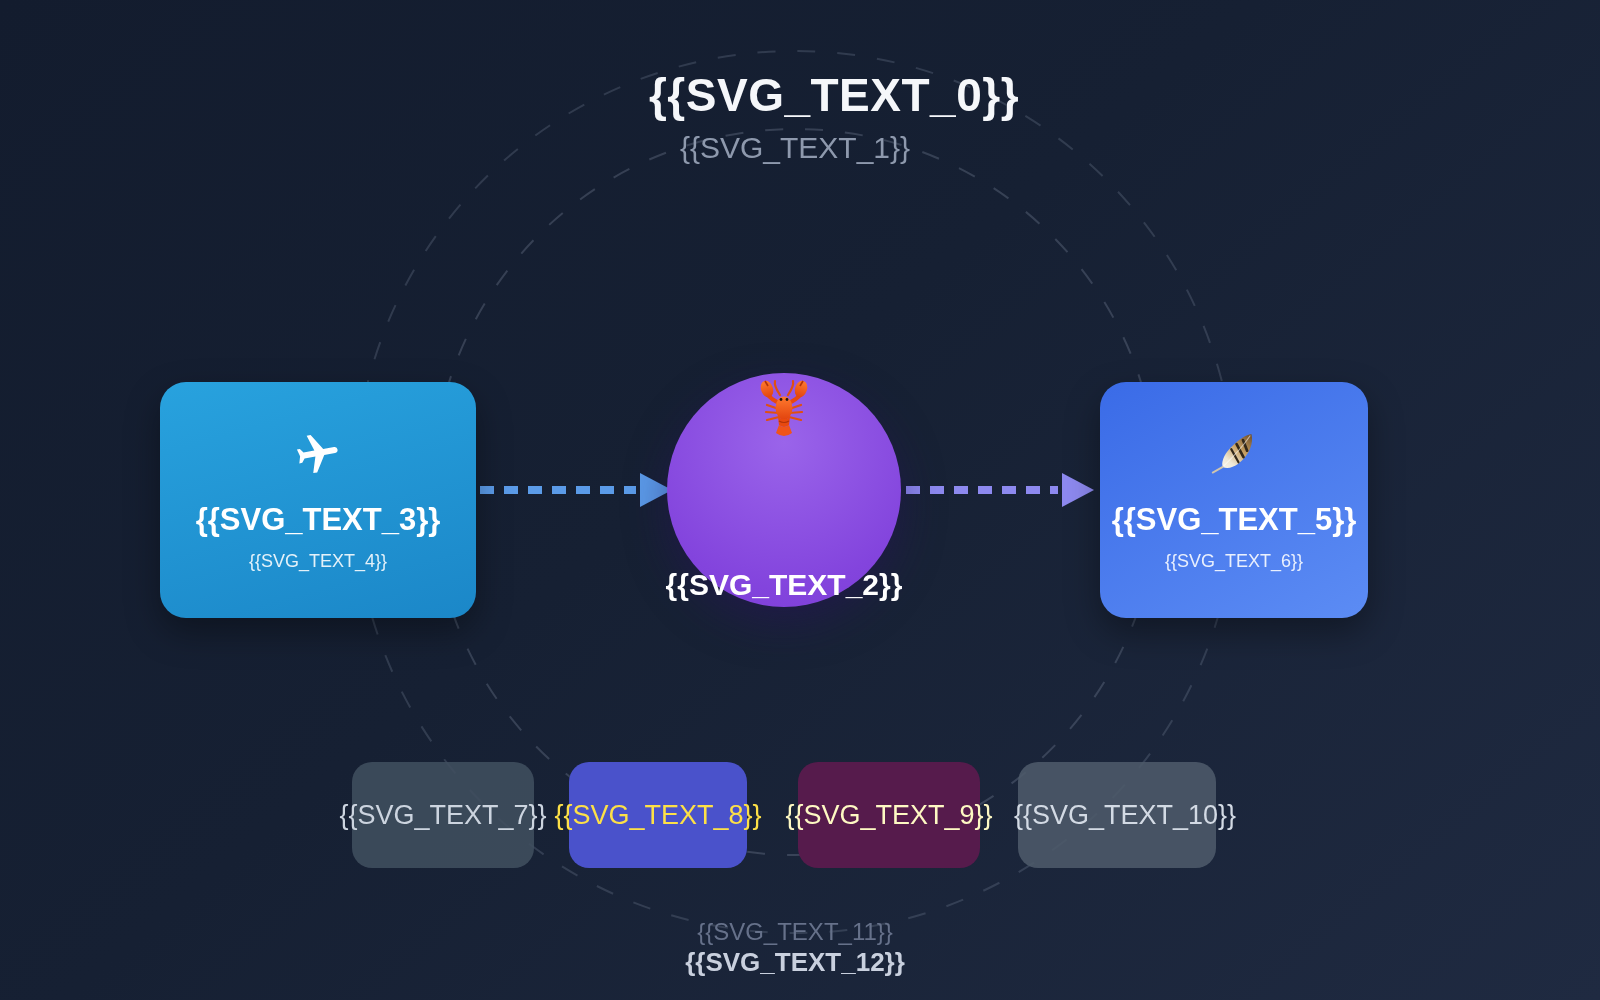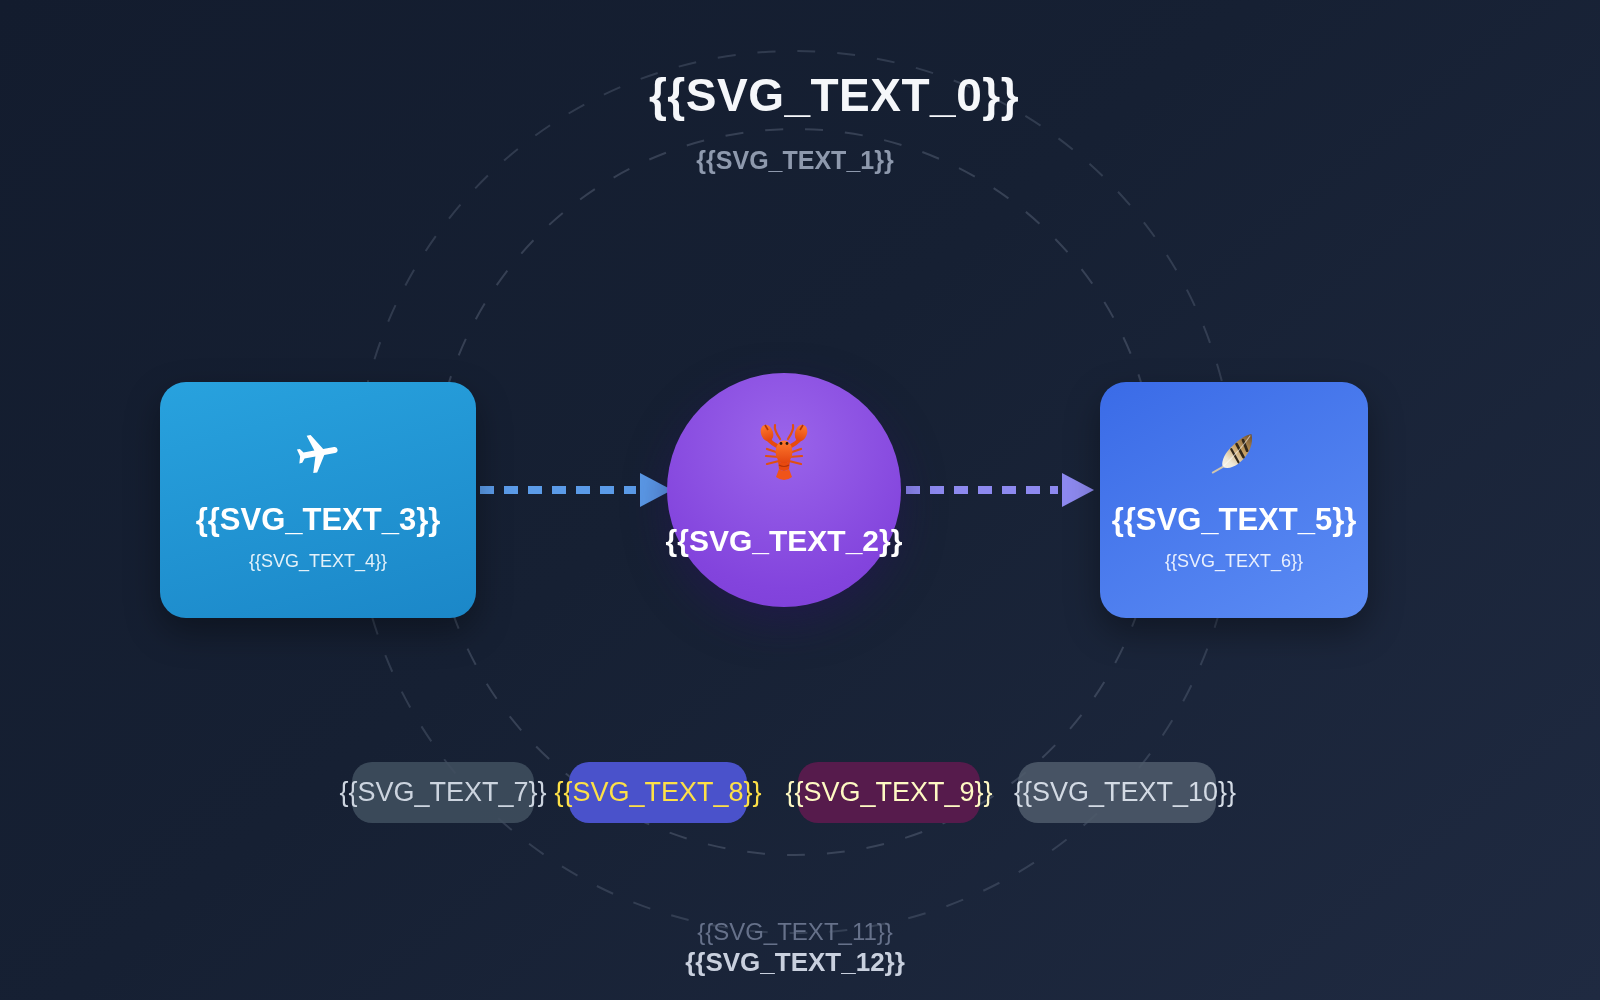--- a/index.html
+++ b/index.html
@@ -6,39 +6,40 @@
   .stage{
     position:relative;width:1600px;height:1000px;overflow:hidden;
     background:linear-gradient(140deg,#131c2e 0%,#162033 45%,#1f2a41 100%);
     font-family:"Liberation Sans","DejaVu Sans",sans-serif;
   }
   svg{overflow:visible;}
   .bg-layer{position:absolute;left:0;top:0;width:1600px;height:1000px;}
   .abs{position:absolute;}
   .center-text{left:0;width:1590px;text-align:center;}
   .title{top:70px;font-size:46px;line-height:50px;font-weight:800;color:#f5f7fa;letter-spacing:.5px;padding-left:39px;}
-  .subtitle{top:144px;font-size:25px;line-height:32px;font-weight:700;color:#8e99ad;}
+  .subtitle{top:132px;font-size:30px;line-height:32px;font-weight:400;color:#8e99ad;}
   .node{
     display:flex;flex-direction:column;align-items:center;justify-content:center;
     box-shadow:0 14px 34px rgba(0,0,0,.35);
   }
   .node-box{width:316px;height:236px;border-radius:26px;}
   .node-left{left:160px;top:382px;background:linear-gradient(165deg,#28a2de 0%,#1b87c8 100%);gap:0;}
   .node-right{left:1100px;top:382px;width:268px;background:linear-gradient(150deg,#3a6be7 0%,#5c8cf4 100%);}
   .node-circle{
     left:667px;top:373px;width:234px;height:234px;border-radius:50%;
     background:radial-gradient(circle at 50% 30%,#9a64ea 0%,#8344dd 72%,#7c3ed6 100%);
     box-shadow:0 16px 40px rgba(40,20,90,.5);
+    gap:44px;
   }
   .node-label{font-size:31px;line-height:36px;font-weight:700;color:#ffffff;white-space:nowrap;}
   .node-sublabel{font-size:18px;line-height:26px;font-weight:400;color:rgba(255,255,255,.88);white-space:nowrap;}
   .circle-label{font-size:30px;line-height:34px;font-weight:700;color:#ffffff;white-space:nowrap;}
   .gap16{height:16px;} .gap14{height:14px;} .gap10{height:10px;} .gap34{height:34px;}
   .pill{
-    top:762px;height:61px;border-radius:20px;
+    top:762px;height:106px;border-radius:20px;
     display:flex;align-items:center;justify-content:center;
     font-size:27px;font-weight:400;white-space:nowrap;
   }
   .footer1{top:868px;font-size:24px;line-height:32px;font-weight:400;color:#66718a;margin-top:48px;}
   .footer2{top:946px;font-size:26px;line-height:32px;font-weight:700;color:#c9d0de;}
 </style>
 </head>
 <body>
 
 <div class="stage">

